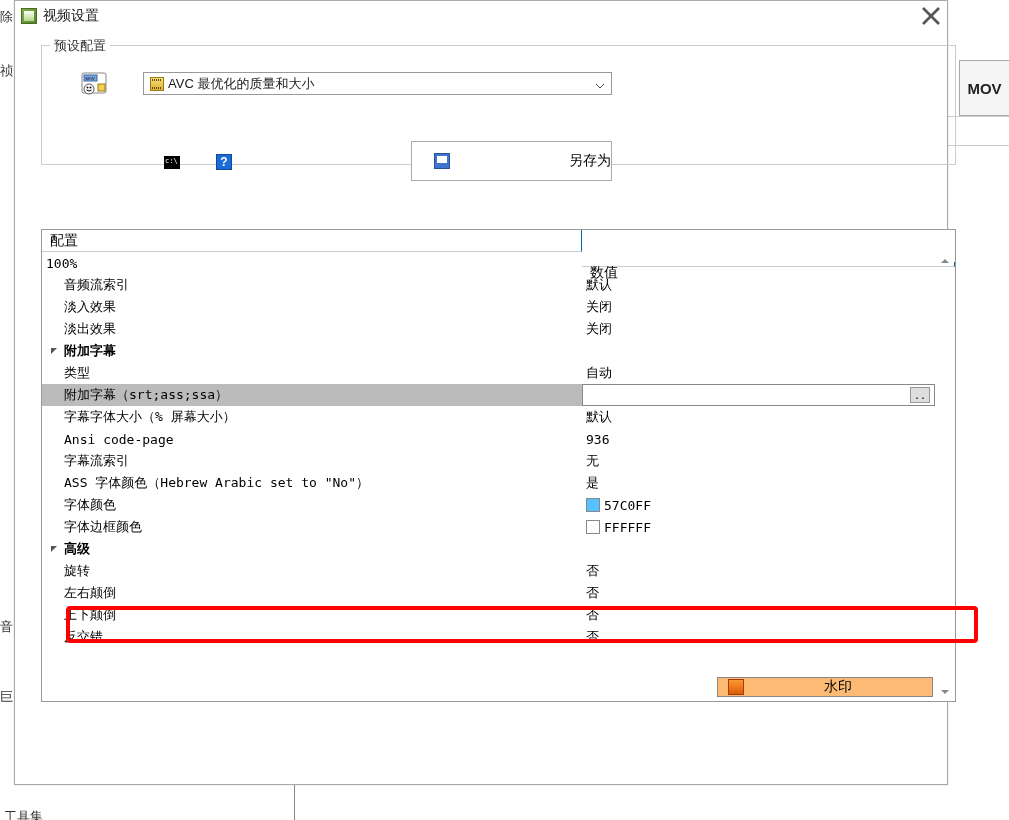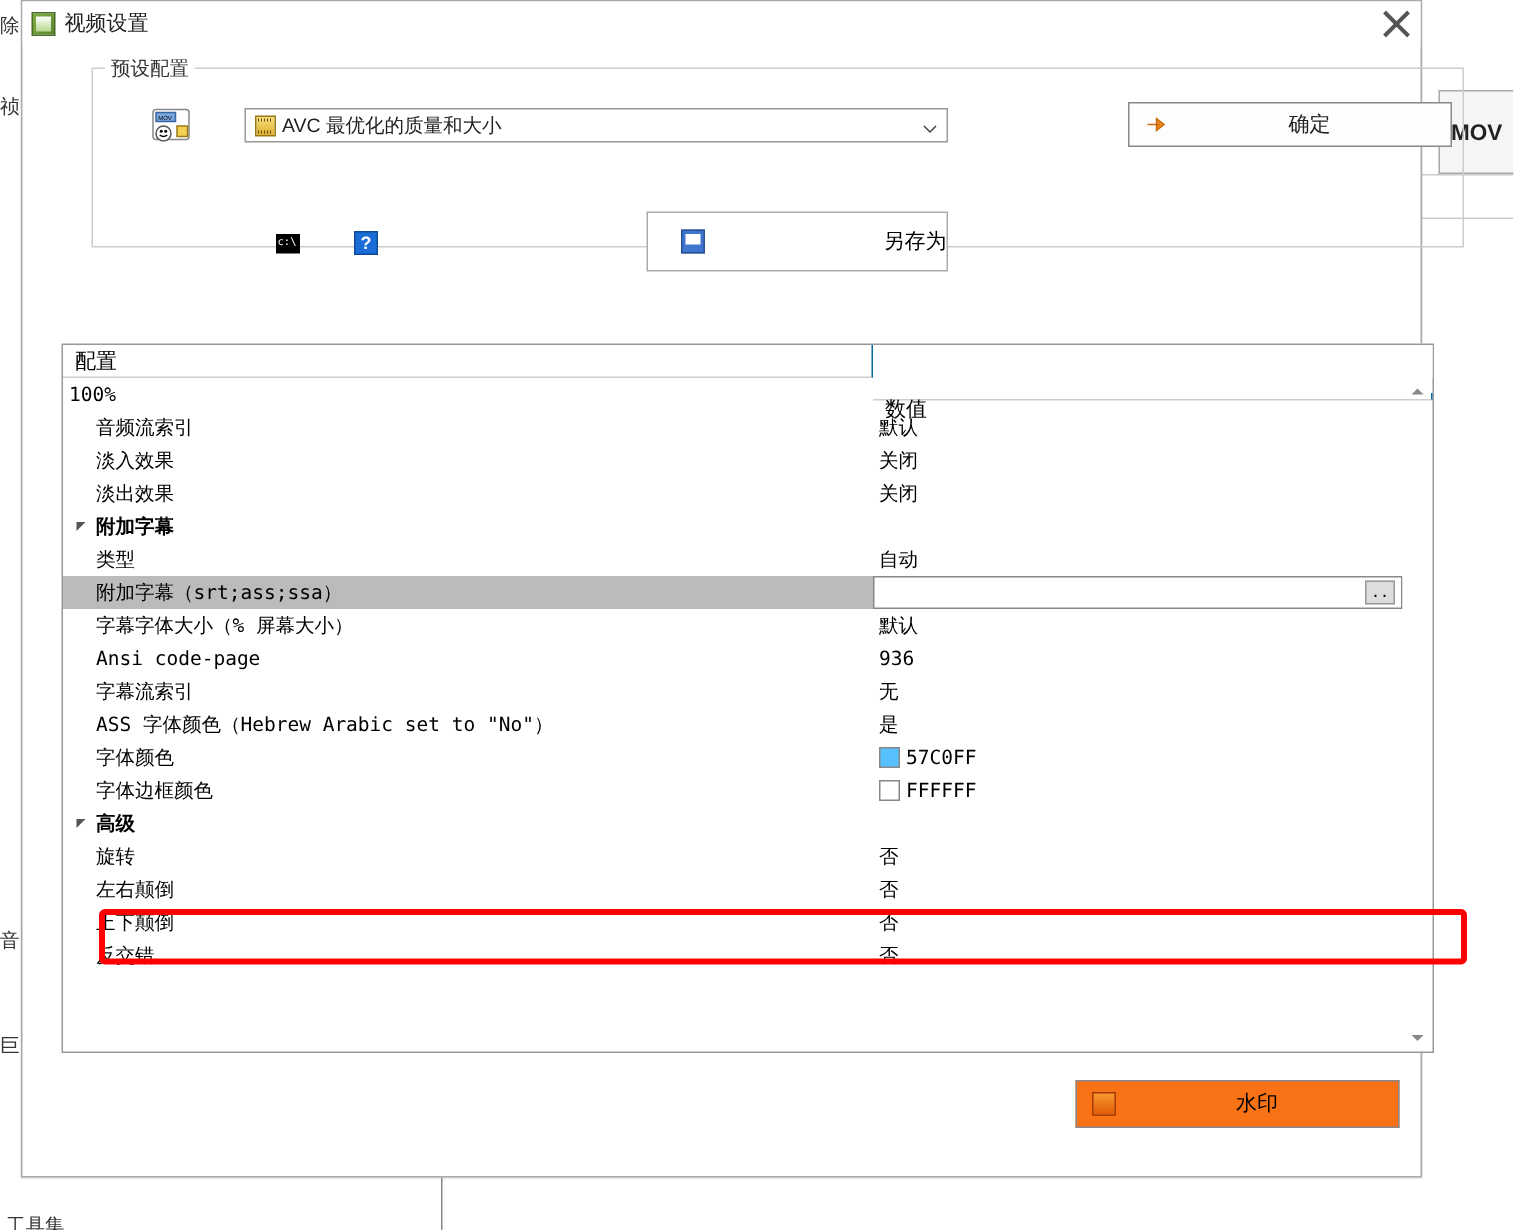--- a/index.html
+++ b/index.html
@@ -47,21 +47,20 @@
       width: 20px; height: 20px;
       display: flex; align-items: center; justify-content: center;
       font-size: 12px; color: #555; cursor: pointer;
       background: none; border: none;
     }
     .groupbox {
       position: absolute;
       left: 26px; top: 44px;
       width: 915px; height: 120px;
       border: 1px solid #ccc;
-      margin-left: 20px;
     }
     .groupbox-label {
       position: absolute;
       top: -9px; left: 8px;
       background: #fff;
       padding: 0 4px;
       font-size: 13px;
       color: #333;
     }
     .preset-icon {
@@ -248,24 +247,24 @@
       background: transparent;
       display: flex; flex-direction: column;
       justify-content: space-between;
     }
     .scroll-arrow {
       height: 18px; display: flex; align-items: center; justify-content: center;
       color: #777; cursor: pointer;
     }
     .watermark-btn {
       position: absolute;
-      left: 702px; top: 719px;
-      width: 216px; height: 32px;
+      left: 702px; top: 676px;
+      width: 216px; height: 20px;
       border: 1px solid #888;
-      background: #f97316;
+      background: #fdba74;
       display: flex; align-items: center;
       cursor: pointer;
     }
     .watermark-icon {
       width: 16px; height: 16px; margin-left: 10px;
       background: linear-gradient(#f89a2e,#e05a0a);
       border: 1px solid #a43e06;
     }
     .watermark-btn .label { flex: 1; text-align: center; font-size: 14px; }
     
@@ -354,28 +353,20 @@
     </div>
     <div class="preset-select">
       <div class="film-icon"></div>
       <span>AVC 最优化的质量和大小</span>
       <div class="chevron">
         <svg viewBox="0 0 10 10">
             <path d="M1 3 L5 7 L9 3" stroke="#444" fill="none" stroke-width="1"></path>
           </svg>
       </div>
     </div>
-    <button class="confirm-btn">
-      <span class="arrow-icon">
-        <svg viewBox="0 0 16 16">
-            <path d="M2 8 H10 M8 4 L13 8 L8 12 Z" fill="#f08a1d" stroke="#c96a0a"></path>
-          </svg>
-      </span>
-      <span class="label">确定</span>
-    </button>
     <div class="small-icon-row">
       <div class="cmd-icon"></div>
       <div class="help-icon">?</div>
     </div>
     <button class="saveas-btn">
       <span class="save-disk-icon"></span>
       <span class="label">另存为</span>
     </button>
   </div>
 

